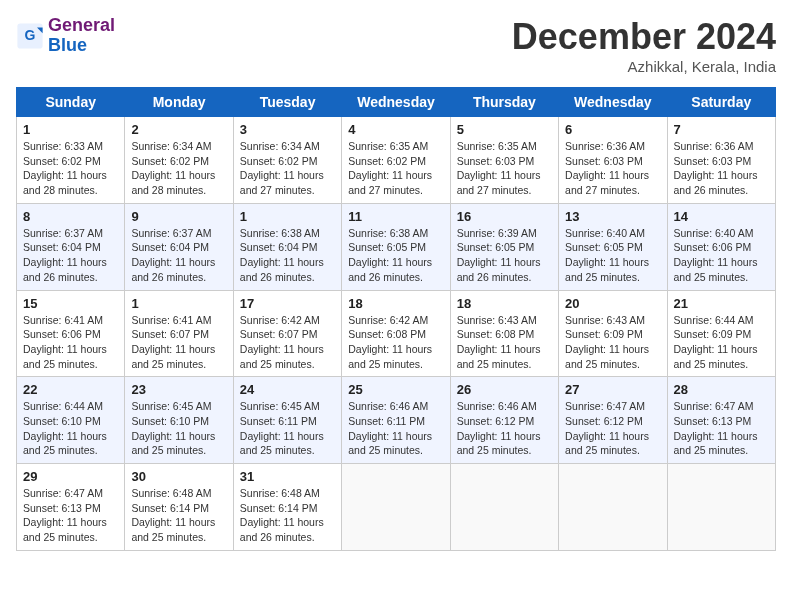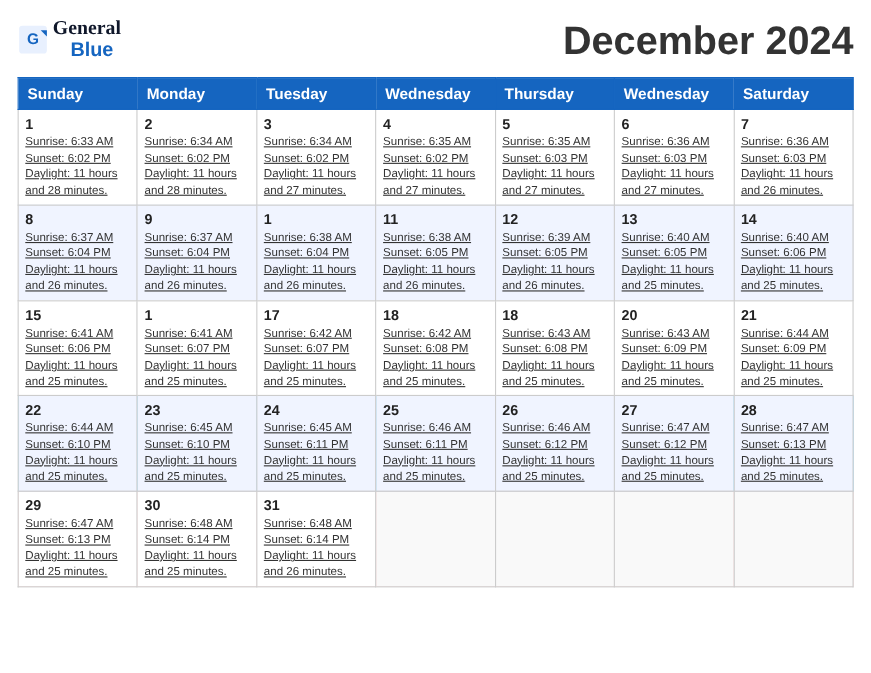--- a/index.html
+++ b/index.html
@@ -18,22 +18,22 @@
     }
     .logo {
       display: flex;
       align-items: center;
     }
     .logo-text {
       font-size: 18px;
       font-weight: bold;
       line-height: 1.1;
     }
-    .logo-general { color: #0f172a; font-family: Liberation Serif, serif; }
-    .logo-blue { color: #1565c0; margin-left: 16px; }
+    .logo-general { color: #701a75; }
+    .logo-blue { color: #1565c0; }
     .logo-icon {
       width: 28px;
       height: 28px;
       margin-right: 4px;
     }
     .title-block {
       text-align: right;
     }
     .month-title {
       font-size: 36px;
@@ -44,21 +44,21 @@
       font-size: 15px;
       color: #555;
     }
     .calendar {
       width: 100%;
       border-collapse: collapse;
     }
     .calendar th {
       background-color: #1565c0;
       color: #fff;
-      text-align: left;
+      text-align: center;
       padding: 6px 8px;
       font-size: 14px;
       border: 1px solid #1565c0;
     }
     .calendar td {
       border: 1px solid #ccc;
       vertical-align: top;
       padding: 5px 6px;
       width: 14.28%;
       min-height: 80px;
@@ -74,21 +74,20 @@
       font-size: 13px;
       font-weight: bold;
       color: #222;
       display: block;
       margin-bottom: 2px;
     }
     .day-info {
       font-size: 10.5px;
       color: #333;
       line-height: 1.4;
-      text-decoration: underline;
     }
     .empty-cell {
       background: #f9f9f9 !important;
     }
   </style>
 </head>
 <body>
 
 <div class="header">
   <div class="logo">
@@ -97,20 +96,21 @@
       <text x="20" y="26" text-anchor="middle" font-size="20" font-weight="bold" fill="#1565c0">G</text>
       <polygon points="30,8 38,8 38,16" fill="#1565c0"></polygon>
     </svg>
     <div class="logo-text">
       <div><span class="logo-general">General</span></div>
       <div><span class="logo-blue">Blue</span></div>
     </div>
   </div>
   <div class="title-block">
     <div class="month-title">December 2024</div>
+    <div class="location-title">Azhikkal, Kerala, India</div>
   </div>
 </div>
 
 <table class="calendar">
   <thead>
     <tr>
     <th>Sunday</th>
         <th>Monday</th>
         <th>Tuesday</th>
         <th>Wednesday</th>
@@ -161,21 +161,21 @@
         </td>
         <td>
           <span class="day-number">1</span>
           <div class="day-info">Sunrise: 6:38 AM<br>Sunset: 6:04 PM<br>Daylight: 11 hours<br>and 26 minutes.</div>
         </td>
         <td>
           <span class="day-number">11</span>
           <div class="day-info">Sunrise: 6:38 AM<br>Sunset: 6:05 PM<br>Daylight: 11 hours<br>and 26 minutes.</div>
         </td>
         <td>
-          <span class="day-number">12</span>
+          <span class="day-number">16</span>
           <div class="day-info">Sunrise: 6:39 AM<br>Sunset: 6:05 PM<br>Daylight: 11 hours<br>and 26 minutes.</div>
         </td>
         <td>
           <span class="day-number">13</span>
           <div class="day-info">Sunrise: 6:40 AM<br>Sunset: 6:05 PM<br>Daylight: 11 hours<br>and 25 minutes.</div>
         </td>
         <td>
           <span class="day-number">14</span>
           <div class="day-info">Sunrise: 6:40 AM<br>Sunset: 6:06 PM<br>Daylight: 11 hours<br>and 25 minutes.</div>
         </td>

